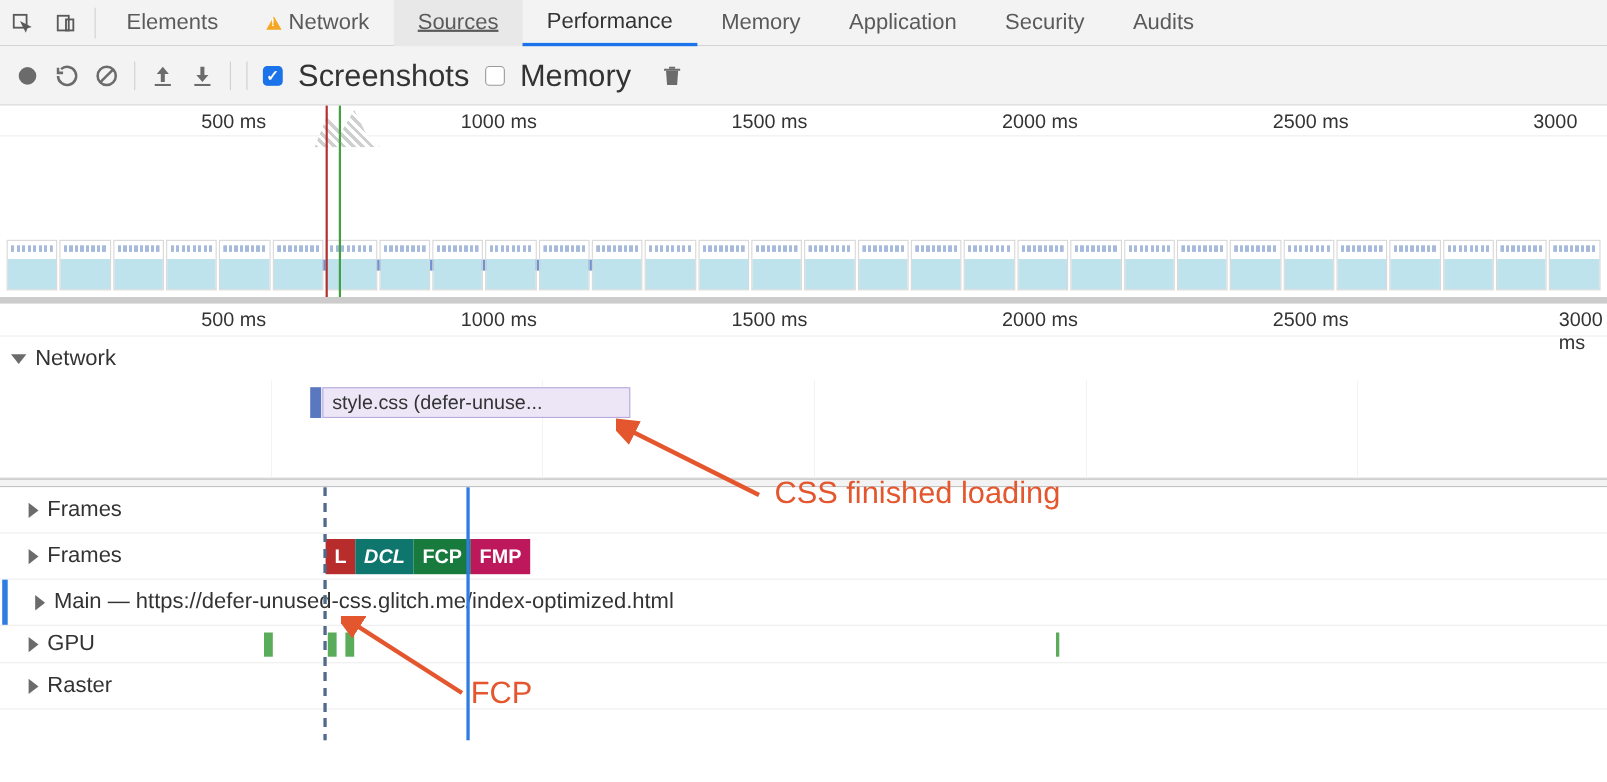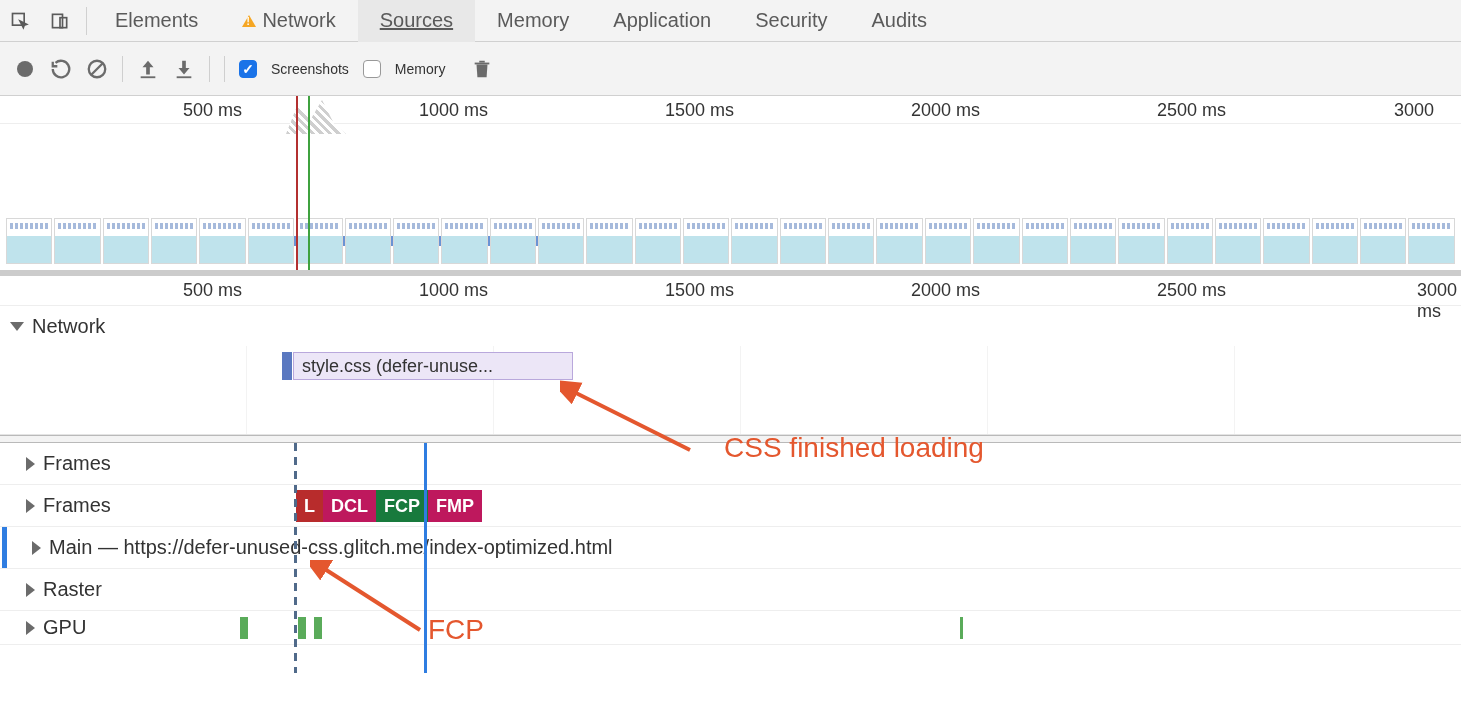--- a/index.html
+++ b/index.html
@@ -17,21 +17,21 @@
 
 
 .toolbar { display: flex; align-items: center; height: 54px; border-bottom: 1px solid #d0d0d0; background: #f3f3f3; gap: 14px; padding: 0 14px; }
 .tb-icon { width: 22px; height: 22px; display: flex; align-items: center; justify-content: center; color: #6b6b6b; }
 .tb-sep { width: 1px; height: 26px; background: #cfcfcf; }
 .record-dot { width: 16px; height: 16px; border-radius: 50%; background: #6b6b6b; }
 .dropdown { display: flex; align-items: center; gap: 6px; color: #8a8a8a; font-size: 20px; padding: 0 6px; }
 .dropdown .chev { width: 0; height: 0; border-left: 6px solid transparent; border-right: 6px solid transparent; border-top: 7px solid #8a8a8a; }
 .chk { width: 18px; height: 18px; border-radius: 4px; border: 1px solid #999; display: flex; align-items: center; justify-content: center; background: #fff; }
 .chk.checked { background: #1a73e8; border-color: #1a73e8; color: #fff; font-size: 14px; font-weight: bold; }
-.chk-label { color: #333; font-size: 14px; }
+.chk-label { color: #333; font-size: 28px; }
 
 
 .overview { height: 180px; border-bottom: 6px solid #ccc; position: relative; background: #fff; }
 .overview .ruler { height: 28px; border-bottom: 1px solid #eee; position: relative; }
 .tick-label { position: absolute; top: 4px; color: #333; font-size: 18px; transform: translateX(-100%); padding-right: 4px; }
 .overview .sparkline { height: 72px; position: relative; }
 .thumbs { position: absolute; left: 0; right: 0; bottom: 6px; height: 46px; display: flex; gap: 2px; padding: 0 6px; }
 .thumb { flex: 1 1 0; border: 1px solid #d8d8d8; background: linear-gradient(to bottom, #fff 0%, #fff 38%, #bfe3ec 38%, #bfe3ec 100%); position: relative; }
 .thumb::before { content: ""; position: absolute; top: 4px; left: 3px; right: 3px; height: 6px; background: repeating-linear-gradient(90deg,#6b8cc4 0 3px,transparent 3px 5px); opacity: .6; }
 .ov-marker-red { position: absolute; top: 0; bottom: 0; width: 2px; background: #b33030; left: 296px; }
@@ -57,21 +57,21 @@
 
 
 .flame { position: relative; height: 230px; background: #fff; }
 .flame .row { height: 42px; border-bottom: 1px solid #eee; display: flex; align-items: center; padding-left: 26px; gap: 8px; position: relative; font-size: 20px; }
 .flame .row.short { height: 34px; }
 .vline-blue { position: absolute; left: 424px; top: 0; bottom: 0; width: 3px; background: #2f7de1; z-index: 1; }
 .vline-dash { position: absolute; left: 294px; top: 0; bottom: 0; width: 3px; background: repeating-linear-gradient(180deg,#506a8a 0 8px, transparent 8px 14px); z-index: 1; }
 .timing-badges { position: absolute; left: 296px; top: 0; display: flex; height: 32px; }
 .badge { color: #fff; font-weight: 600; font-size: 18px; display: flex; align-items: center; padding: 0 8px; height: 32px; }
 .b-red { background: #b82c2c; }
-.b-blue { background: #be185d; }
+.b-blue { background: #0f766e; font-style: italic; }
 .b-green1 { background: #187a3d; }
 .b-green2 { background: #be185d; }
 .gpu-mark { position: absolute; top: 6px; width: 8px; height: 22px; background: #5aab5a; }
 
 
 .annot { position: absolute; color: #e4572e; font-size: 28px; font-weight: 400; z-index: 5; pointer-events: none; }
 .arrow-svg { position: absolute; z-index: 4; pointer-events: none; }
 .main-row-marker { position: absolute; left: 2px; top: 0; bottom: 0; width: 5px; background: #2f7de1; }
 
 </style>
@@ -94,20 +94,23 @@
   <div style="width:1px;height:28px;background:#d0d0d0;margin:0 6px"></div>
   <div class="tab">
       <span>Elements</span>
     </div>
   <div class="tab">
       <span class="warn-tri"></span>
       <span>Network</span>
     </div>
   <div class="tab semi">
       <span>Sources</span>
+    </div>
+  <div class="tab active">
+      <span>Performance</span>
     </div>
   <div class="tab">
       <span>Memory</span>
     </div>
   <div class="tab">
       <span>Application</span>
     </div>
   <div class="tab">
       <span>Security</span>
     </div>
@@ -260,44 +263,44 @@
         </div>
     </div>
   </div>
 
   <div class="row" style="position:relative">
     <div class="main-row-marker"></div>
     <span class="tri-right" style="margin-left:6px"></span>
     <span>Main — https://defer-unused-css.glitch.me/index-optimized.html</span>
   </div>
 
-  <div class="row">
-    <span class="tri-right"></span>
-    <span>Raster</span>
-  </div>
-
   <div class="row short">
     <span class="tri-right"></span>
     <span>GPU</span>
     <div class="gpu-mark" style="left:240px"></div>
     <div class="gpu-mark" style="left:298px"></div>
     <div class="gpu-mark" style="left:314px"></div>
     <div class="gpu-mark" style="left:960px;width:3px"></div>
+  </div>
+
+  <div class="row">
+    <span class="tri-right"></span>
+    <span>Raster</span>
   </div>
 </div>
 
 <svg class="arrow-svg" style="left:560px;top:380px" width="140" height="80">
   <defs>
       <marker id="ah1" markerWidth="10" markerHeight="10" refX="2" refY="3" orient="auto">
         <path d="M0,0 L0,6 L8,3 z" fill="#e4572e"></path>
       </marker>
     </defs>
   <line x1="130" y1="70" x2="10" y2="10" stroke="#e4572e" stroke-width="4" marker-end="url(#ah1)"></line>
 </svg>
-<div class="annot" style="left:724px;top:432px">CSS finished loading</div>
+<div class="annot" style="left:704px;top:432px">CSS finished loading</div>
 
 <svg class="arrow-svg" style="left:310px;top:560px" width="120" height="80">
   <defs>
       <marker id="ah2" markerWidth="10" markerHeight="10" refX="2" refY="3" orient="auto">
         <path d="M0,0 L0,6 L8,3 z" fill="#e4572e"></path>
       </marker>
     </defs>
   <line x1="110" y1="70" x2="10" y2="6" stroke="#e4572e" stroke-width="4" marker-end="url(#ah2)"></line>
 </svg>
 <div class="annot" style="left:428px;top:614px">FCP</div>

